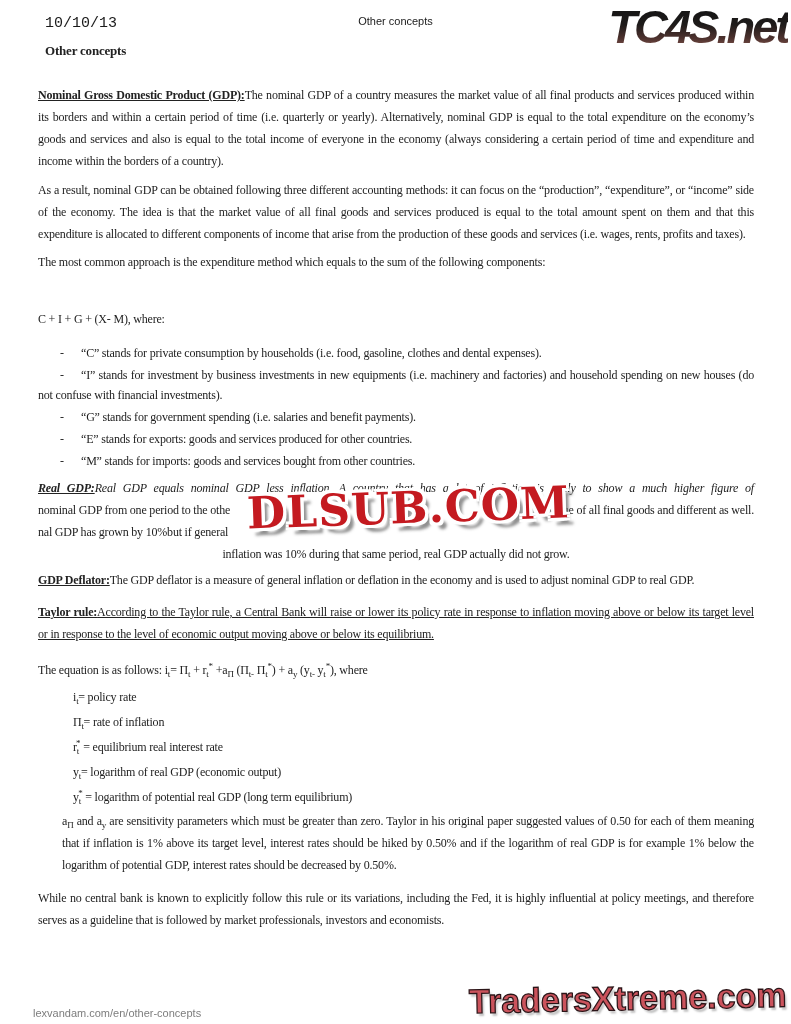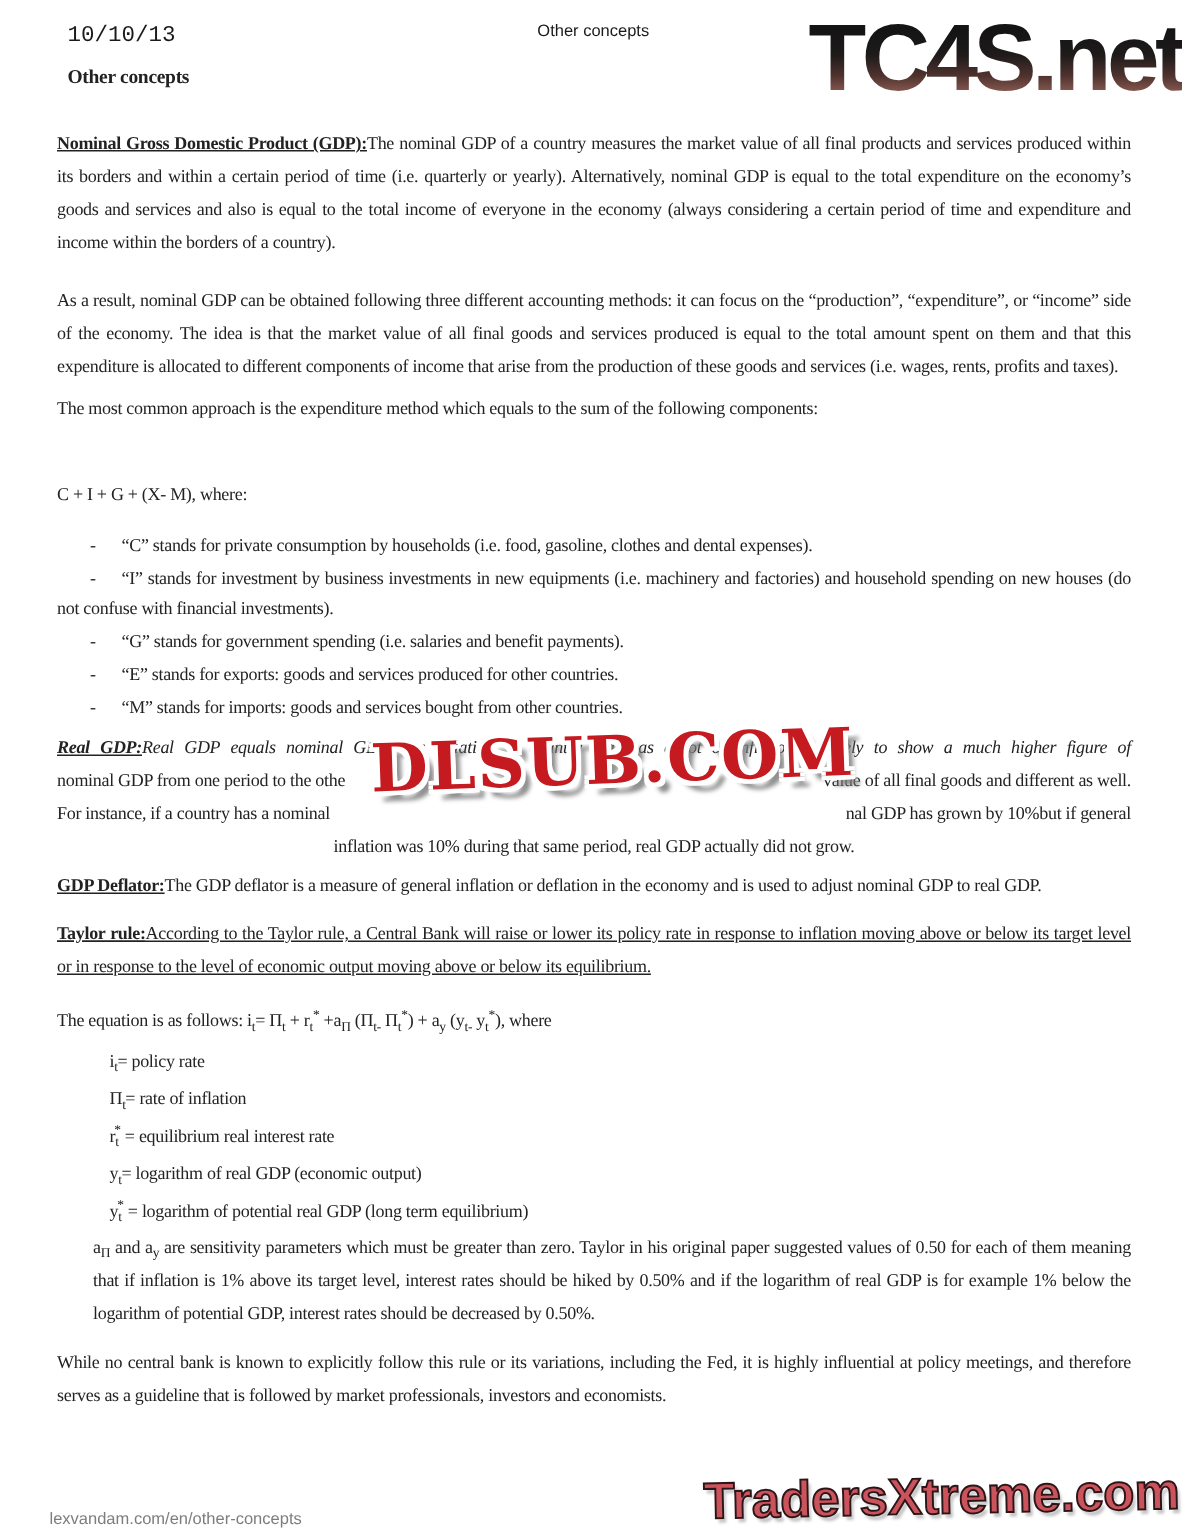--- a/index.html
+++ b/index.html
@@ -18,39 +18,40 @@
     font-family:Liberation Mono, monospace;
     font-size:15px; color:#1a1a1a;margin-left:12px;
   }
   .hdr-center {
     position:absolute; left:0; top:15px; width:100%;
     text-align:center;
     font-family:"Liberation Sans", sans-serif;
     font-size:11px; color:#1a1a1a;
   }
   .tc4s {
-    position:absolute; top:16px; right:3px;
+    position:absolute; top:4px; right:3px;
     font-family:"Liberation Sans", sans-serif;
-    font-weight:900; font-size:63px; line-height:46px;
+    font-weight:900; font-size:47px; line-height:46px;
     letter-spacing:-3px;
     background:linear-gradient(180deg,#141414 8%,#1e1b1a 45%,#4e322e 75%,#8a5a52 100%);
     -webkit-background-clip:text; background-clip:text;
     color:transparent;
+    font-style:italic;
   }
 
   
   .content {
     position:absolute; left:38px; top:40px; width:716px;
     font-size:12px; line-height:22px; letter-spacing:-0.2px;
     text-align:justify;
   }
   .doc-heading { font-size:13px; font-weight:bold; margin:0 0 22px 7px; }
   .lead { font-weight:bold; text-decoration:underline; }
 
-  .p1 { margin-bottom:17px; }
+  .p1 { margin-bottom:7px; }
   .p2 { margin-bottom:6px; }
   .p3 { margin-bottom:35px; }
   .formula-line { margin-bottom:13px; }
 
   .bullets { margin-bottom:6px; }
   .bullet { line-height:20px; margin-bottom:2px; text-indent:22px; }
   .bullet:last-child { margin-bottom:0; }
   .bullet .dash { display:inline-block; width:21px; text-indent:0; }
 
   .p-real { margin-bottom:4px; }
@@ -125,21 +126,20 @@
     <p class="bullet"><span class="dash">-</span><span>“M” stands for imports: goods and services bought from other countries.</span></p>
   </div>
 
   <div class="p-real">
     <div class="rl1"><span class="lead">Real GDP:</span><span>Real GDP equals nominal GDP less inflation. A country that has a lot of inflation is likely to show a much higher figure of</span></div>
     <div class="rl-split">
         <span>nominal GDP from one period to the othe</span>
         <span>value of all final goods and different as well.</span>
       </div>
     <div class="rl-split">
-        <span>For instance, if a country has a nominal</span>
         <span>nal GDP has grown by 10%but if general</span>
       </div>
     <div class="rl4">inflation was 10% during that same period, real GDP actually did not grow.</div>
   </div>
 
   <p class="p-deflator"><span class="lead">GDP Deflator:</span><span>The GDP deflator is a measure of general inflation or deflation in the economy and is used to adjust nominal GDP to real GDP.</span></p>
 
   <p class="p-taylor"><span class="lead">Taylor rule:</span><span>According to the Taylor rule, a Central Bank will raise or lower its policy rate in response to inflation moving above or below its target level or in response to the level of economic output moving above or below its equilibrium.</span></p>
 
   <p class="equation"><span>The equation is as follows: i</span><sub>t</sub><span>= Π</span><sub>t</sub><span> + r</span><sub>t</sub><sup>*</sup><span> +a</span><sub>Π</sub><span> (Π</span><sub>t-</sub><span> Π</span><sub>t</sub><sup>*</sup><span>) + a</span><sub>y</sub><span> (y</span><sub>t-</sub><span> y</span><sub>t</sub><sup>*</sup><span>), where</span></p>

